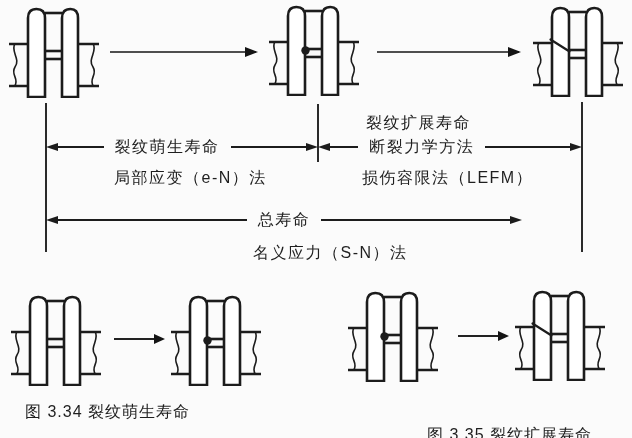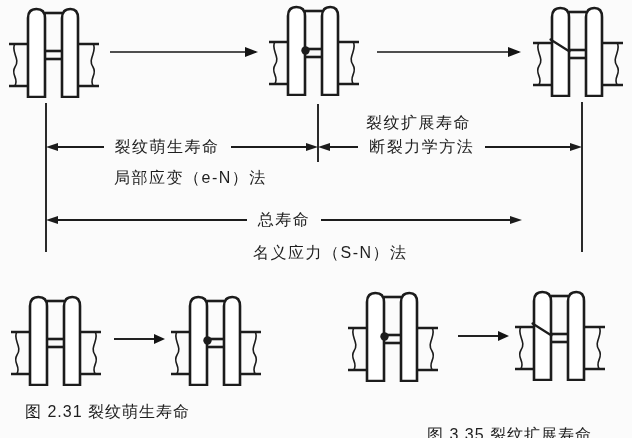--- a/index.html
+++ b/index.html
@@ -131,20 +131,21 @@
   <div class="dim" style="left:46px;top:210px;width:476px;">
     <span class="ah ah-l"></span>
     <span class="seg" style="flex:1;"></span>
     <span class="dim-label">总寿命</span>
     <span class="seg" style="flex:1;"></span>
     <span class="ah ah-r"></span>
   </div>
 
   <div class="lbl" style="left:366px;top:113px;">裂纹扩展寿命</div>
   <div class="lbl" style="left:114px;top:168px;">局部应变（e-N）法</div>
+  <div class="lbl" style="left:362px;top:168px;">损伤容限法（LEFM）</div>
   <div class="lbl" style="left:237px;top:243px;margin-left:16px;">名义应力（S-N）法</div>
 
   <div class="crank" style="left:10px;top:294px;">
       <svg viewBox="0 0 92 92" xmlns="http://www.w3.org/2000/svg">
         <g stroke="#1c1c1c" stroke-width="2.6" fill="none">
           <path d="M1,38 H20 M1,80 H20 M70,38 H91 M70,80 H91"></path>
         </g>
         <g stroke="#1c1c1c" stroke-width="1.6" fill="none">
           <path d="M7,37.5 C2,45 13,53 7,61 C2,69 12,72.5 6.5,80.5"></path>
           <path d="M85,37.5 C90,45 79,53 85,61 C90,69 80,72.5 85.5,80.5"></path>
@@ -175,21 +176,21 @@
           <path d="M54,91 L54,12 Q54,3 62.5,3 Q70,3 70,12 L70,91 Z"></path>
         </g>
         <g stroke="#1c1c1c" stroke-width="2.6">
           <line x1="37" y1="7" x2="54" y2="7"></line>
           <line x1="37" y1="45" x2="54" y2="45"></line>
           <line x1="37" y1="53" x2="54" y2="53"></line>
         </g>
         <circle cx="37.5" cy="46.5" r="4.2" fill="#1c1c1c"></circle>
       </svg>
     </div>
-  <div class="cap" style="left:25px;top:402px;">图 2.31 裂纹萌生寿命</div>
+  <div class="cap" style="left:25px;top:402px;">图 3.34 裂纹萌生寿命</div>
 
   <div class="crank" style="left:347px;top:290px;">
       <svg viewBox="0 0 92 92" xmlns="http://www.w3.org/2000/svg">
         <g stroke="#1c1c1c" stroke-width="2.6" fill="none">
           <path d="M1,38 H20 M1,80 H20 M70,38 H91 M70,80 H91"></path>
         </g>
         <g stroke="#1c1c1c" stroke-width="1.6" fill="none">
           <path d="M7,37.5 C2,45 13,53 7,61 C2,69 12,72.5 6.5,80.5"></path>
           <path d="M85,37.5 C90,45 79,53 85,61 C90,69 80,72.5 85.5,80.5"></path>
         </g>

